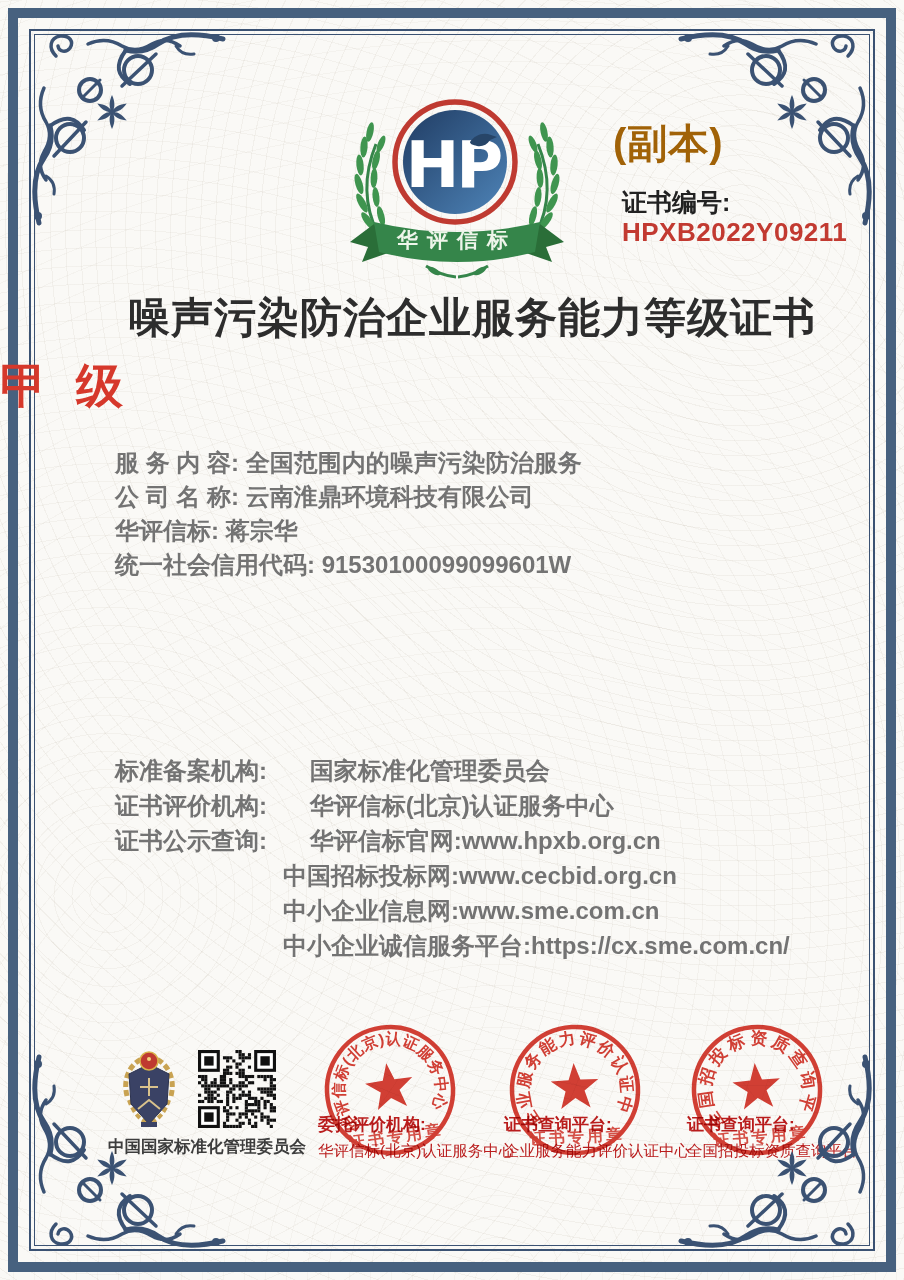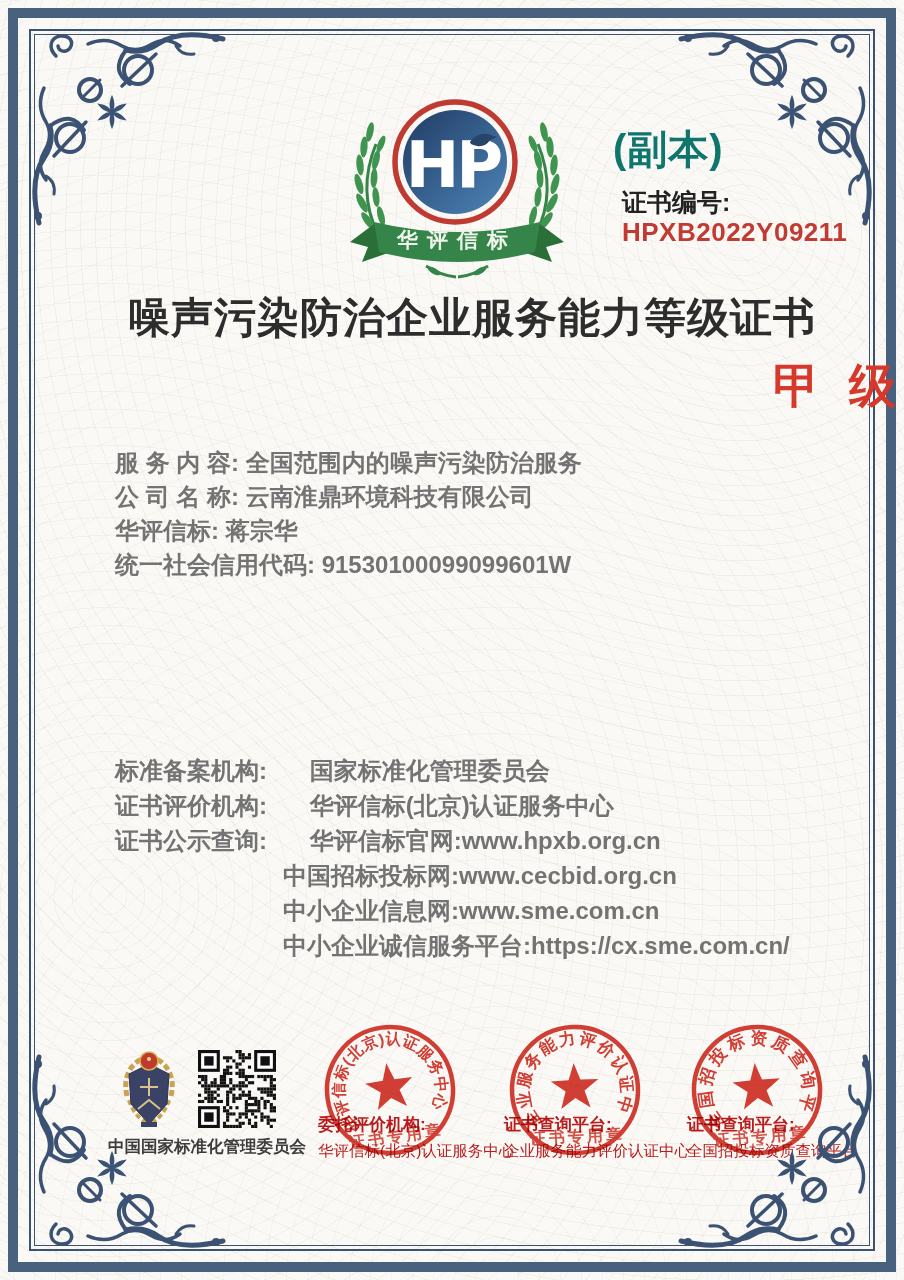--- a/index.html
+++ b/index.html
@@ -13,25 +13,25 @@
   .frame-o{position:absolute;inset:8px;border:10px solid #47617f;}
   .frame-a{position:absolute;inset:29px;border:2px solid #3b5273;}
   .frame-b{position:absolute;inset:34px;border:1px solid #3b5273;}
   .corner{position:absolute;width:200px;height:200px;z-index:3;}
   .corner svg{width:100%;height:100%;display:block;}
   .tl{top:26px;left:26px}
   .tr{top:26px;right:26px;transform:scaleX(-1)}
   .bl{bottom:26px;left:26px;transform:scaleY(-1)}
   .br{bottom:26px;right:26px;transform:scale(-1,-1)}
   .logo{position:absolute;left:342px;top:84px;width:230px;height:200px;}
-  .copy-label{position:absolute;left:613px;top:122px;font-size:40px;font-weight:600;color:#0f766e;letter-spacing:1px;}
+  .copy-label{position:absolute;left:613px;top:116px;font-size:40px;font-weight:600;color:#a16207;letter-spacing:1px;}
   .certno-label{position:absolute;left:622px;top:186px;font-size:25px;font-weight:700;color:#222;}
   .certno{position:absolute;left:622px;top:217px;font-size:26px;font-weight:700;color:#c23a31;letter-spacing:.5px;}
   .title{position:absolute;left:0;top:290px;width:904px;text-align:center;font-size:42px;font-weight:900;color:#2d2d2d;letter-spacing:1px;margin-left:20px;}
-  .grade{position:absolute;left:0;top:355px;width:904px;text-align:right;font-size:47px;font-weight:900;color:#d6382b;letter-spacing:8px;}
+  .grade{position:absolute;left:0;top:355px;width:904px;text-align:left;font-size:47px;font-weight:900;color:#d6382b;letter-spacing:8px;}
   .block{position:absolute;left:115px;width:690px;color:#737373;font-weight:600;z-index:2;}
   .b1{top:446px}
   .b2{top:592px}
   .b3{top:753px}
   .row{display:flex;align-items:flex-start;font-size:24px;line-height:34px;}
   .b3 .row{line-height:35px;gap:36px;}
   .lbl{white-space:pre;flex:none;}
   .val{flex:1;}
   .cont{padding-left:168px;}
   .footer-caption{position:absolute;left:96px;top:1136px;width:210px;text-align:right;font-size:16.5px;font-weight:600;color:#3d3d3d;z-index:2;}

